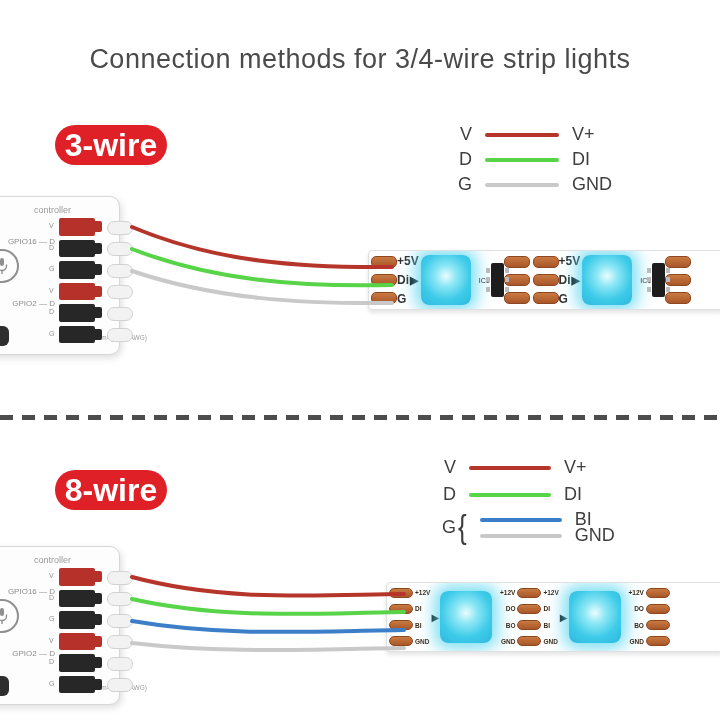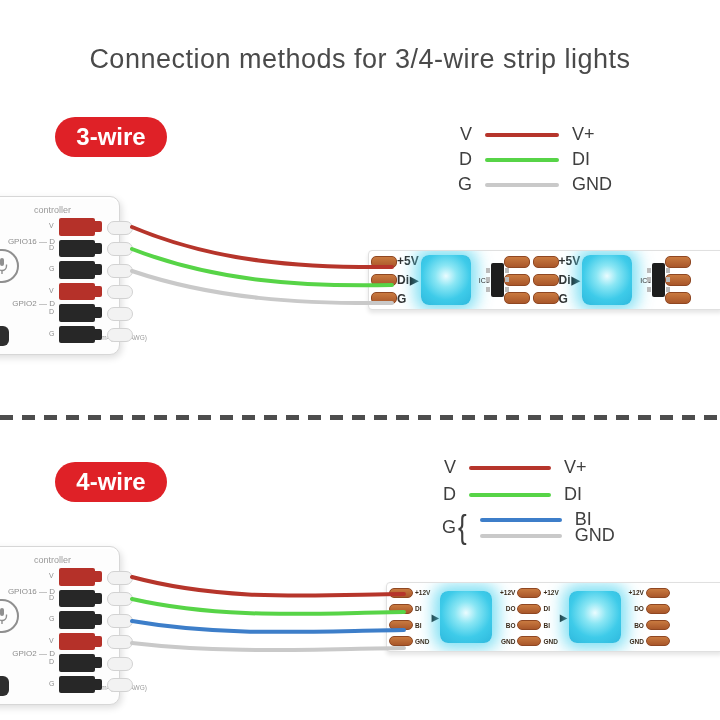--- a/index.html
+++ b/index.html
@@ -4,21 +4,21 @@
 <style>
   html,body{margin:0;padding:0;}
   .page{position:relative;width:720px;height:720px;background:#ffffff;overflow:hidden;
         font-family:"Liberation Sans",sans-serif;color:#4a4a4a;}
   
   .title{position:absolute;top:44px;left:0;width:720px;text-align:center;
          font-size:27px;font-weight:500;letter-spacing:.5px;color:#4a4a4a;}
   
   .badge{position:absolute;left:55px;width:112px;height:40px;border-radius:21px;
          display:flex;align-items:center;justify-content:center;
-         font-size:24px;font-weight:bold;}
+         font-size:32px;font-weight:bold;margin-top:8px;}
   .badge.b3{top:117px;}
   .badge.b4{top:462px;}
   
   .legend{position:absolute;}
   .legend3{left:452px;top:122px;}
   .leg-row{display:flex;align-items:center;height:25px;}
   .leg-left{width:20px;text-align:right;font-size:18px;font-weight:500;color:#3f3f3f;}
   .leg-line{width:74px;height:4px;border-radius:2px;margin:0 13px;}
   .leg-right{font-size:18px;font-weight:500;color:#3f3f3f;}
   .legend4{left:436px;top:454px;}
@@ -216,21 +216,21 @@
     </div>
     <div class="padcol ml6">
       <span class="pad"></span>
       <span class="pad"></span>
       <span class="pad"></span>
     </div>
   </div>
 
   <div class="divider"></div>
 
-  <div class="badge b4" style="background: rgb(223, 33, 39); color: rgb(255, 255, 255);">4-wire</div>
+  <div class="badge b4" style="background: rgb(223, 33, 39); color: rgb(255, 255, 255);">8-wire</div>
 
   <div class="legend legend4">
     <div class="leg-row">
       <span class="leg-left">V</span>
       <span class="leg-line line-red" style="background: rgb(182, 53, 43);"></span>
       <span class="leg-right">V+</span>
     </div>
     <div class="leg-row">
       <span class="leg-left">D</span>
       <span class="leg-line line-green" style="background: rgb(87, 212, 71);"></span>

